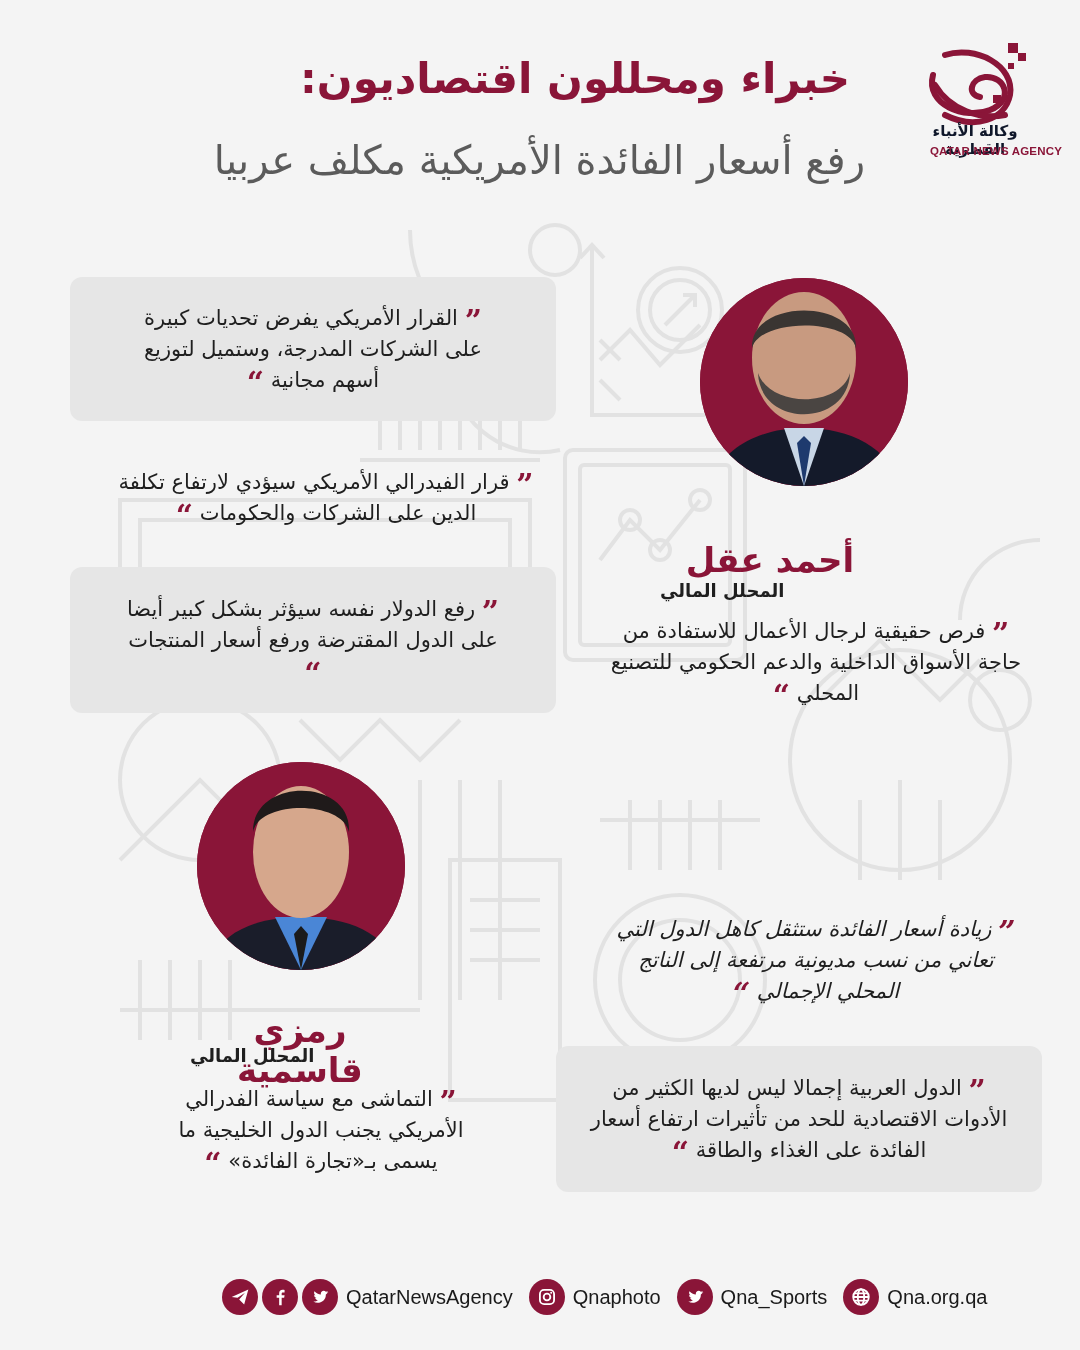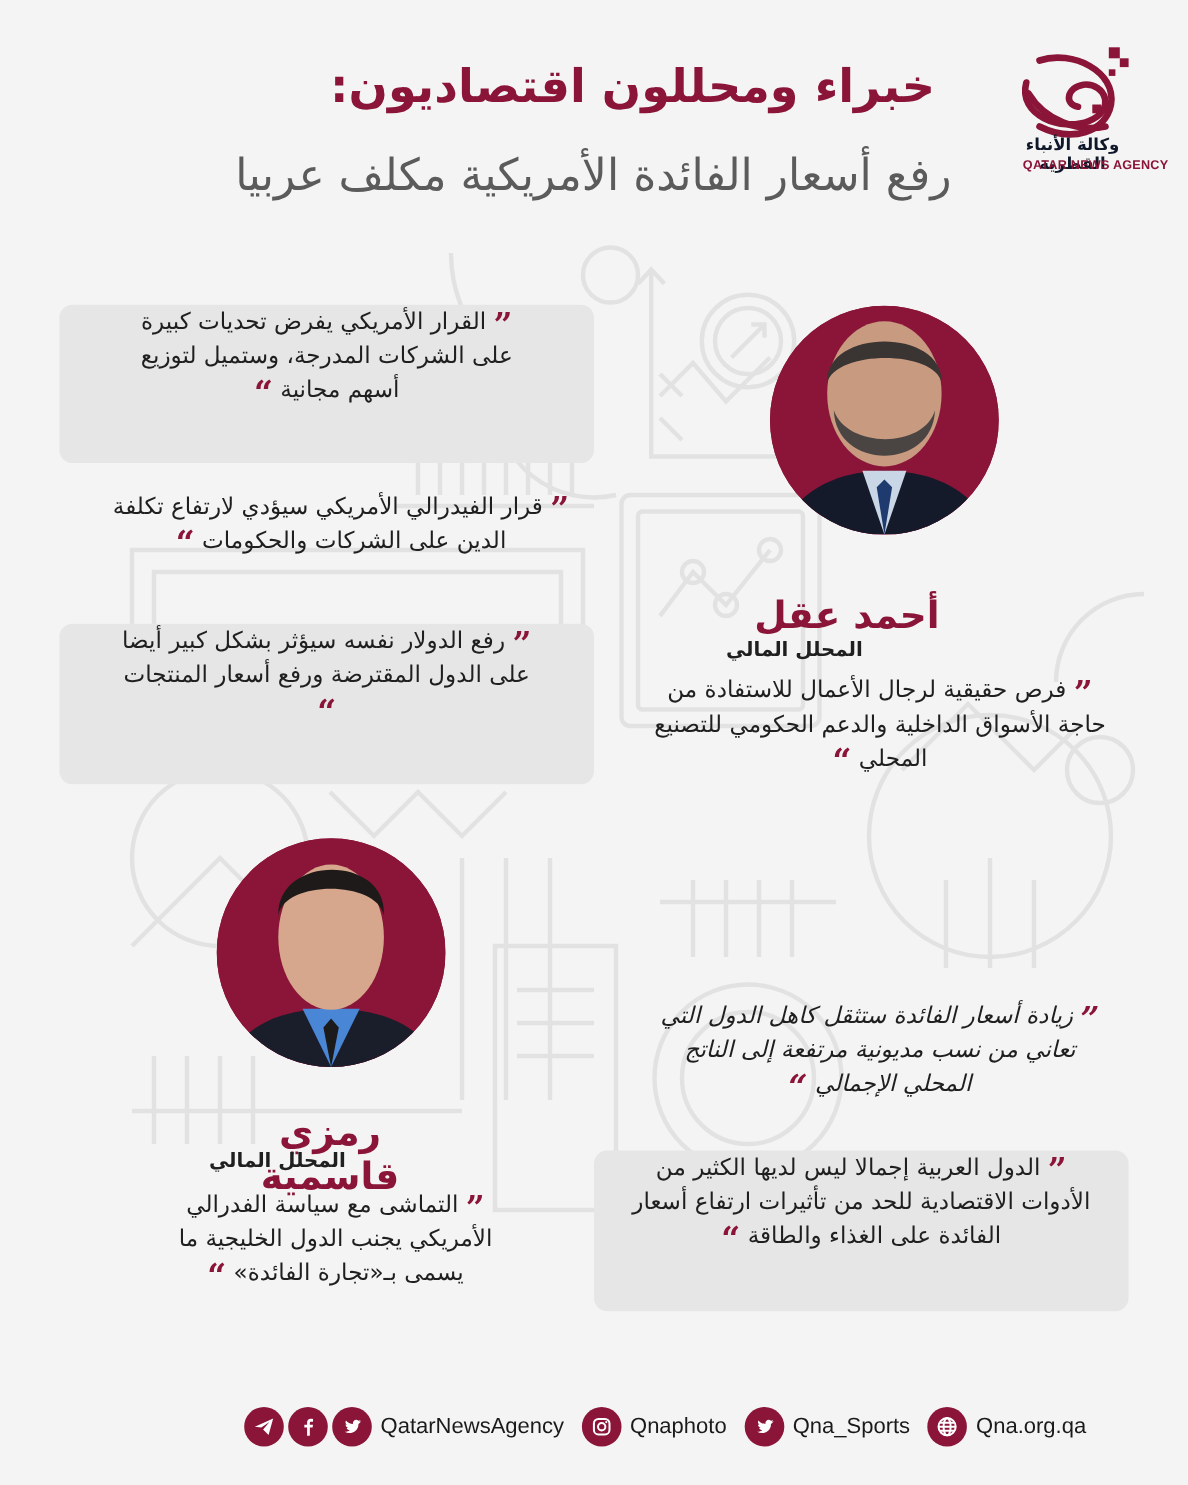--- a/index.html
+++ b/index.html
@@ -33,21 +33,21 @@
   }
   .logo-en {
     position: absolute; left: 905px; top: 145px; width: 140px;
     text-align: center; font-family: "Liberation Sans", sans-serif;
     font-size: 11.5px; font-weight: bold; color: #8a1538; letter-spacing: 0.2px; margin-left: 21px;
   }
 
   
   .qbox {
     position: absolute; border-radius: 12px; background: #e6e6e6;
-    display: flex; align-items: flex-start; justify-content: center;
+    display: flex; align-items: center; justify-content: center; margin-left: 16px;
   }
   .qbox.plain { background: transparent; }
   .quote {
     direction: rtl; text-align: center; font-size: 21px; line-height: 31px; color: #1f1f1f;
     font-family: "DejaVu Sans", sans-serif;
   }
   .qmark { color: #8a1538; font-weight: bold; font-size: 30px; font-family: "DejaVu Serif", serif; line-height: 0; vertical-align: -6px; }
 
   
   .avatar {

